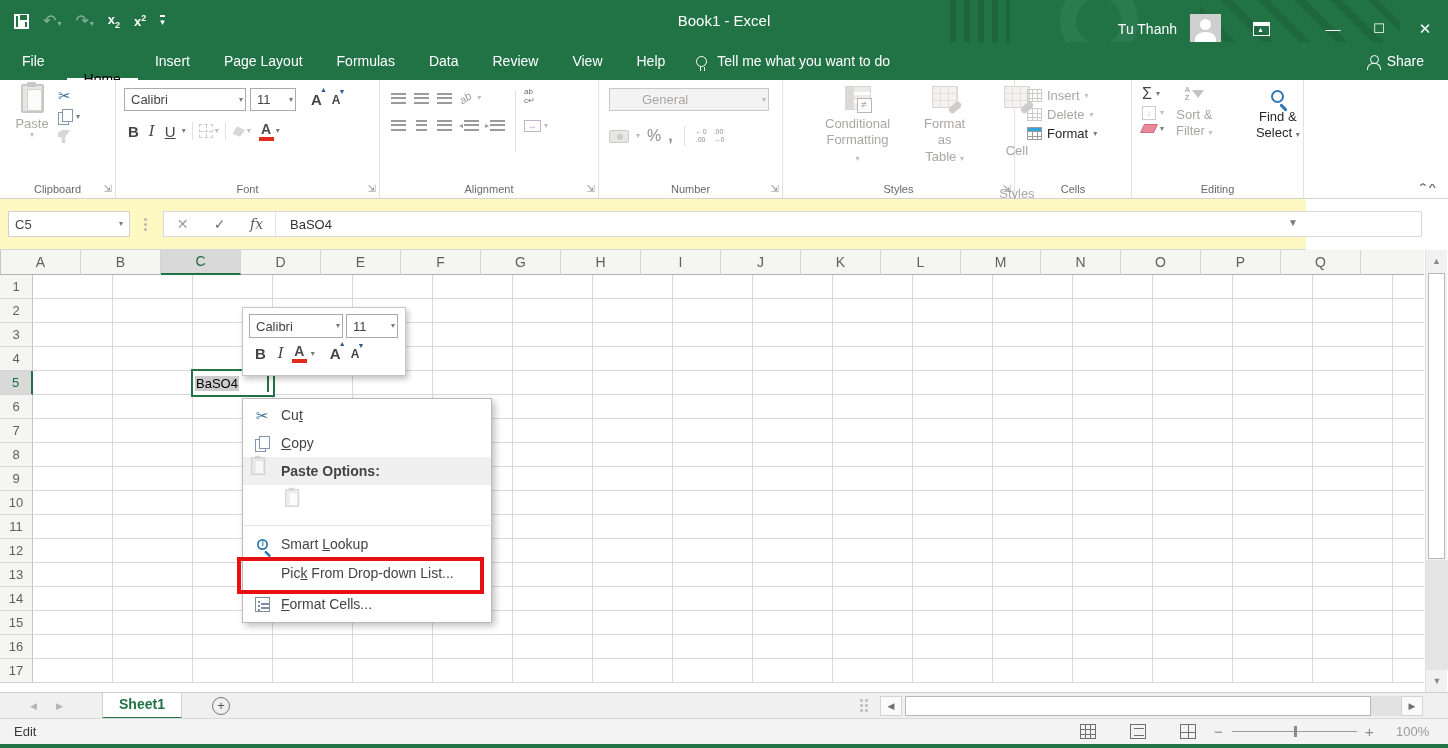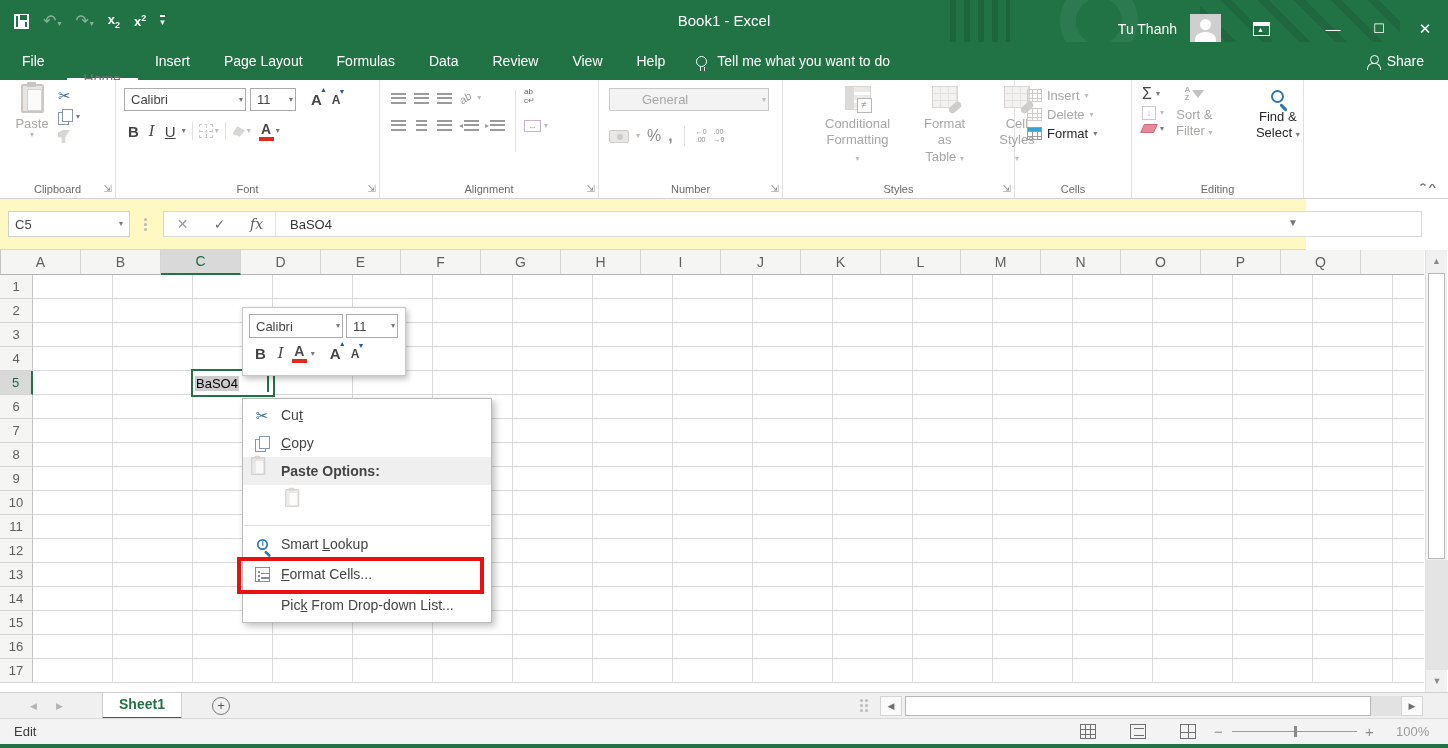--- a/index.html
+++ b/index.html
@@ -29,21 +29,21 @@
   .avatar::after { content:''; position:absolute; left:5px; top:18px; width:21px; height:14px; border-radius:50% 50% 0 0; background:#fff; }
   .ribopt-ic { width:17px; height:14px; border:1px solid #fff; border-top:4px solid #fff; position:relative; margin-right:40px; }
   .ribopt-ic::after { content:'▲'; position:absolute; left:3px; top:0px; font-size:7px; color:#fff; }
   .wbtn { color:#fff; font-size:15px; width:46px; text-align:center; line-height:42px; }
   .wbtn.max { font-size:13px; }
 
   
   #tabrow { position:absolute; left:0; top:42px; width:1448px; height:38px; background:#217346; display:flex; align-items:stretch; }
   .rtab { color:#fff; font-size:14px; padding:0 17px; display:flex; align-items:center; }
   .rtab.file { padding:0 22px; }
-  .rtab.sel { background:#fff; color:#737373;margin-top:36px; }
+  .rtab.sel { background:#fff; color:#000000;margin-top:36px; }
   .tellme { display:flex; align-items:center; gap:10px; color:#fff; font-size:14px; padding:0 14px; }
   .bulb { width:11px; height:11px; border:1.5px solid #fff; border-radius:50%; position:relative; }
   .bulb::after { content:''; position:absolute; left:2.5px; top:10px; width:3px; height:4px; border-left:1.5px solid #fff; border-right:1.5px solid #fff; }
   .share { position:absolute; right:24px; top:0; height:38px; display:flex; align-items:center; gap:7px; color:#fff; font-size:14px; }
   .share-ic { width:13px; height:13px; position:relative; }
   .share-ic::before { content:''; position:absolute; left:3px; top:0; width:7px; height:7px; border-radius:50%; border:1.5px solid #fff; }
   .share-ic::after { content:''; position:absolute; left:0px; top:8px; width:12px; height:6px; border-radius:6px 6px 0 0; border:1.5px solid #fff; border-bottom:none; }
 
   
   #ribbon { position:absolute; left:0; top:80px; width:1448px; height:119px; background:#fff; border-bottom:1px solid #d2d2d2; display:flex; }
@@ -394,21 +394,21 @@
     <div class="bigbtn dis" style="width:84px;">
       <span class="cf-ic"></span>
       <span class="bl dis" style="margin-top:6px;">Conditional</span>
       <span class="bl dis"><span>Formatting</span> <span class="dd8 dis">▾</span></span>
     </div>
     <div class="bigbtn dis" style="width:72px;">
       <span class="tbl-ic"></span>
       <span class="bl dis" style="margin-top:8px;">Format as</span>
       <span class="bl dis"><span>Table</span> <span class="dd8 dis">▾</span></span>
     </div>
-    <div class="bigbtn dis" style="width:58px;">
+    <div class="bigbtn dis" style="width:58px;gap:27px;">
       <span class="tbl-ic"></span>
       <span class="bl dis" style="margin-top:8px;">Cell</span>
       <span class="bl dis"><span>Styles</span> <span class="dd8 dis">▾</span></span>
     </div>
     <div class="glabel">Styles</div>
     <span class="launcher">⇲</span>
   </div>
 
   <div class="rgroup" style="width:117px; padding-top:6px;">
     <div class="cellrow dis">
@@ -956,25 +956,25 @@
   <div class="paste-row">
     <span class="clip-ic sm" style="opacity:.7;"></span>
   </div>
   <div class="menu-sep"></div>
   <div class="mi">
     <span class="ic">
         <span class="mag sm"></span>
       </span>
     <span><span>Smart </span><span class="mn">L</span><span>ookup</span></span>
   </div>
+  <div class="mi tall2">
+    <span class="ic"></span>
+    <span><span>Pic</span><span class="mn">k</span><span> From Drop-down List...</span></span>
+  </div>
   <div class="mi tall">
     <span class="ic">
         <span class="fc-ic"></span>
       </span>
     <span><span class="mn">F</span><span>ormat Cells...</span></span>
   </div>
-  <div class="mi tall2">
-    <span class="ic"></span>
-    <span><span>Pic</span><span class="mn">k</span><span> From Drop-down List...</span></span>
-  </div>
 </div>
 
 <div id="annotation-rect"></div>
 
 </body></html>

